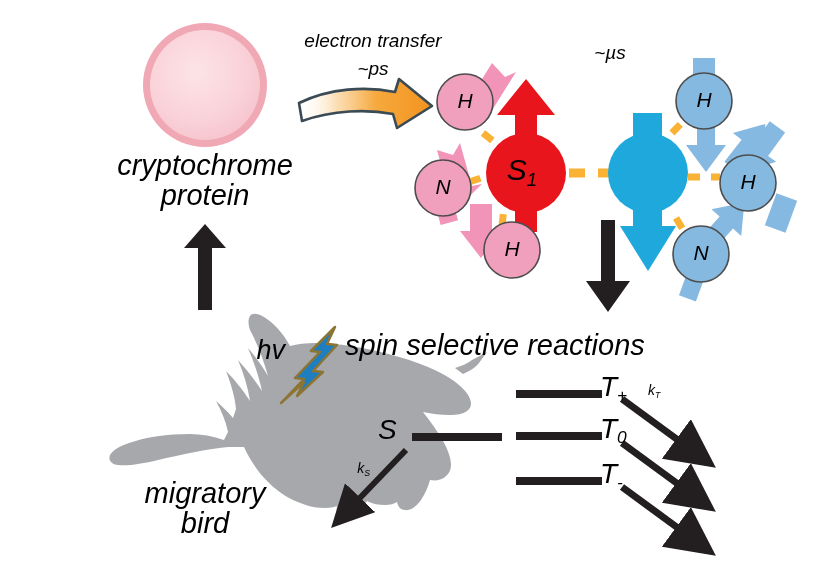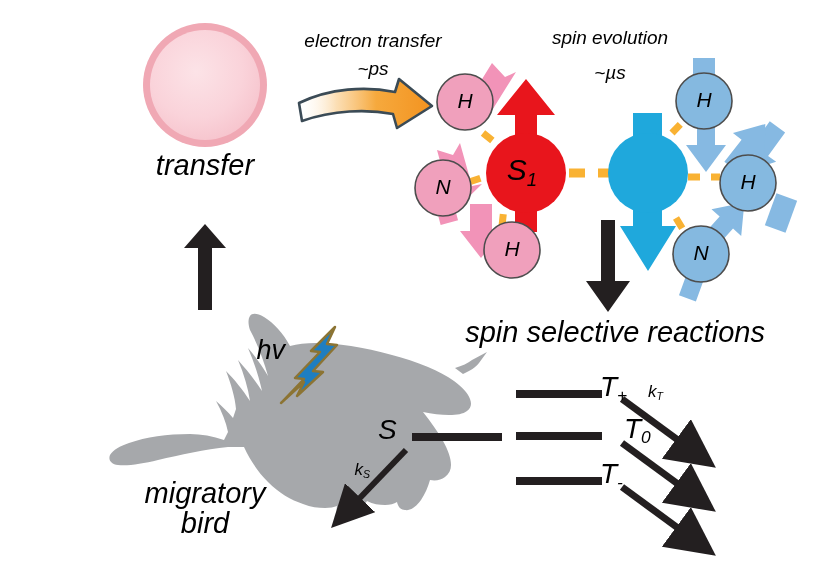--- a/index.html
+++ b/index.html
@@ -7,21 +7,21 @@
        font-family:"Liberation Sans", sans-serif;color:#231f20;}
   .stage{position:absolute;left:0;top:0;width:838px;height:564px;}
   svg{position:absolute;left:0;top:0;}
   .lbl{position:absolute;text-align:center;line-height:1.05;color:#000000;font-style:italic;}
   .big{font-size:29px;}
   .mid{font-size:19px;}
   .hv{font-size:27px;}
   .nuc{font-size:21px;font-weight:400;}
   .sp{font-size:30px;font-weight:400;}
   .lvl{font-size:28px;}
-  .kk{font-size:17px;}
+  .kk{font-size:14px;}
   .sub{font-size:0.62em;vertical-align:-0.30em;}
 </style>
 </head>
 <body>
 
 <div class="stage">
 
   <svg width="838" height="564" viewBox="0 0 838 564">
     <defs>
       <radialGradient id="proteinGrad" cx="42%" cy="38%" r="68%">
@@ -165,59 +165,59 @@
       <line x1="406" y1="450" x2="356" y2="502" stroke="#231f20" stroke-width="6" marker-end="url(#blkArrow)"></line>
     </g>
     <g stroke="#231f20" stroke-width="7">
       <line x1="622" y1="399" x2="682" y2="443" marker-end="url(#blkArrow)"></line>
       <line x1="622" y1="443" x2="682" y2="487" marker-end="url(#blkArrow)"></line>
       <line x1="622" y1="487" x2="682" y2="531" marker-end="url(#blkArrow)"></line>
     </g>
   </svg>
 
   <div class="lbl big" style="left:80px;top:150px;width:250px;">
-    <div>transfer</div>
+    <div>cryptochrome</div>
+    <div>protein</div>
   </div>
 
   <div class="lbl big" style="left:80px;top:462px;width:250px;margin-top:16px;">
     <div>migratory</div>
     <div>bird</div>
   </div>
 
   <div class="lbl hv" style="left:215px;top:336px;width:70px;text-align:right;">hv</div>
 
   <div class="lbl mid" style="left:283px;top:31px;width:180px;">
     <div>electron transfer</div>
     <div style="margin-top:8px;">~ps</div>
   </div>
 
   <div class="lbl mid" style="left:520px;top:28px;width:180px;">
-    <div>spin evolution</div>
     <div style="margin-top:15px;">~µs</div>
   </div>
 
 
   <div class="lbl sp" style="left:492px;top:154px;width:60px;"><span>S</span><span class="sub">1</span></div>
 
 
   <div class="lbl nuc" style="left:445px;top:90px;width:40px;">H</div>
   <div class="lbl nuc" style="left:423px;top:176px;width:40px;">N</div>
   <div class="lbl nuc" style="left:492px;top:238px;width:40px;">H</div>
 
   <div class="lbl nuc" style="left:684px;top:89px;width:40px;">H</div>
   <div class="lbl nuc" style="left:728px;top:171px;width:40px;">H</div>
   <div class="lbl nuc" style="left:681px;top:242px;width:40px;">N</div>
 
-  <div class="lbl big" style="left:345px;top:317px;width:420px;text-align:right;">spin selective reactions</div>
+  <div class="lbl big" style="left:345px;top:330px;width:420px;text-align:left;">spin selective reactions</div>
 
   <div class="lbl lvl" style="left:378px;top:415px;width:40px;text-align:left;">S</div>
 
   <div class="lbl lvl" style="left:600px;top:372px;width:60px;text-align:left;"><span>T</span><span class="sub">+</span></div>
 
-  <div class="lbl lvl" style="left:600px;top:414px;width:60px;text-align:left;margin-left:24px;"><span>T</span><span class="sub">0</span></div>
+  <div class="lbl lvl" style="left:600px;top:414px;width:60px;text-align:left;"><span>T</span><span class="sub">0</span></div>
 
   <div class="lbl lvl" style="left:600px;top:459px;width:60px;text-align:left;"><span>T</span><span class="sub">-</span></div>
 
   <div class="lbl kk" style="left:330px;top:461px;width:40px;text-align:right;"><span>k</span><span class="sub">S</span></div>
 
   <div class="lbl kk" style="left:648px;top:383px;width:40px;text-align:left;"><span>k</span><span class="sub">T</span></div>
 
 </div>
 
 </body></html>

